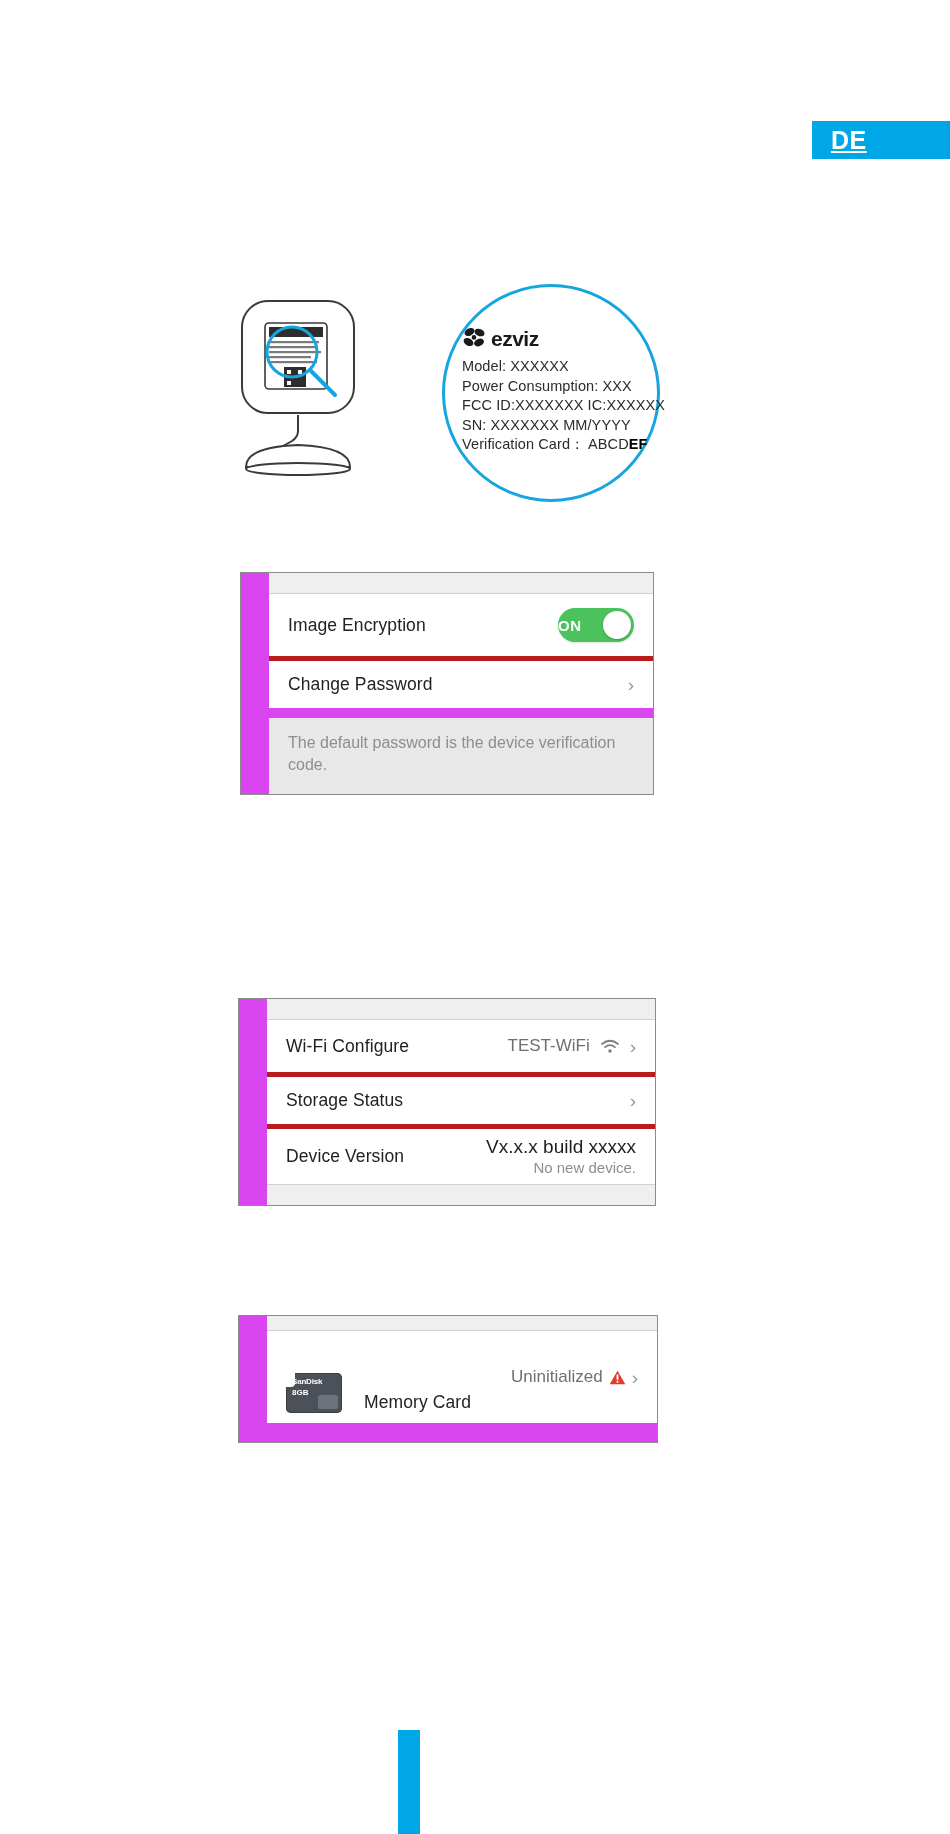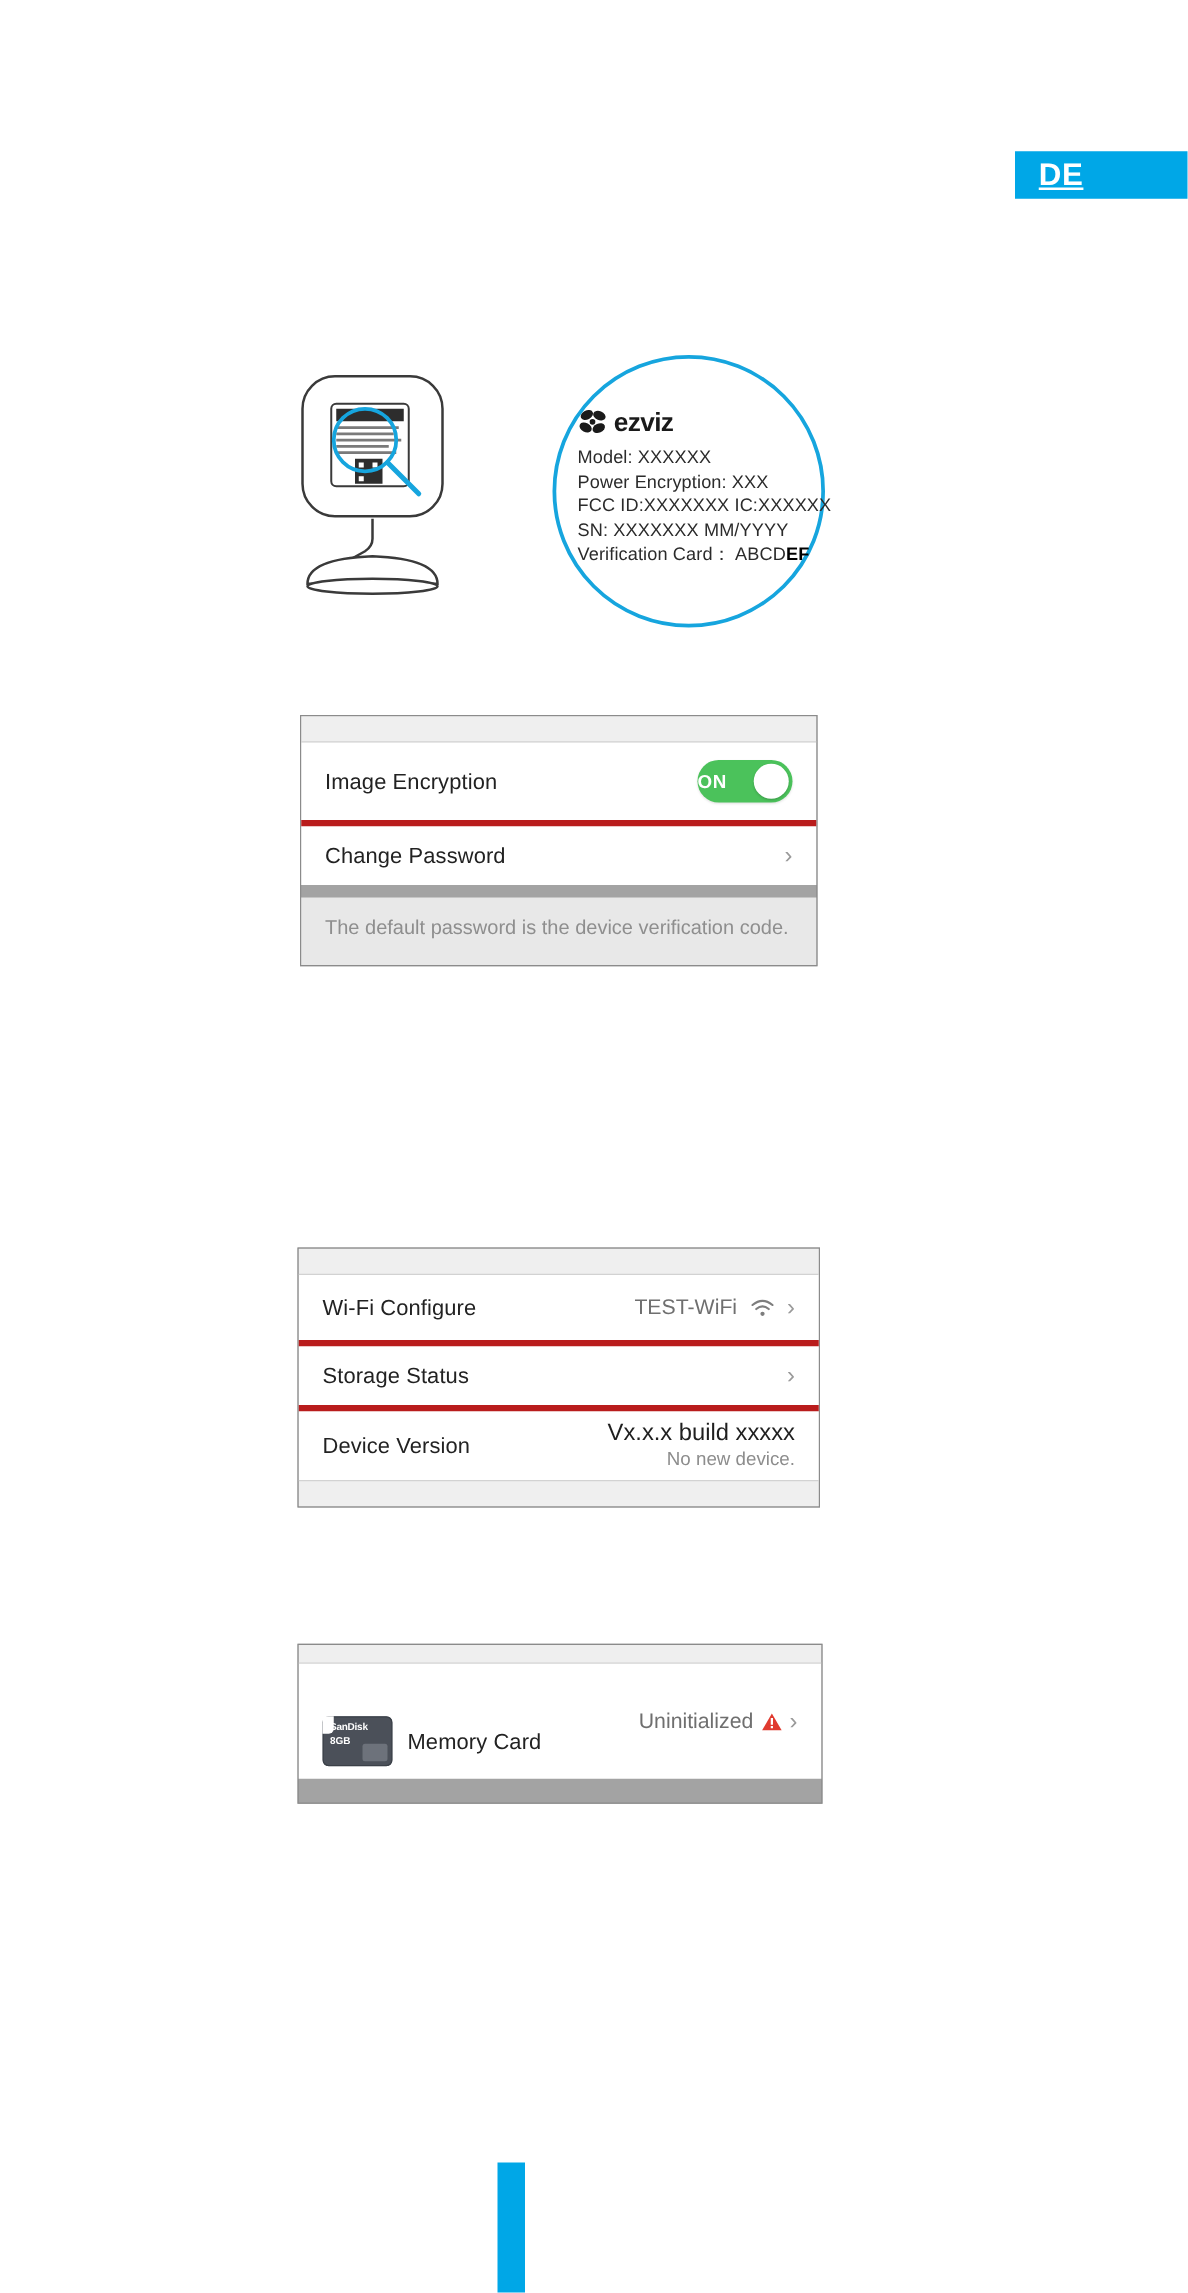--- a/index.html
+++ b/index.html
@@ -45,23 +45,24 @@
   .label-line{
     font-size:14.5px; color:#2b2b2b; line-height:19.5px;
     white-space:nowrap; letter-spacing:.1px;
   }
   .label-line.vcode{ font-size:14.5px; }
   .vcode-tail{ font-weight:bold; color:#000; }
 
   
   .panel{
     position:absolute;
-    background:#a3a3a3;
+    background:#d946ef;
     border:1px solid #8b8b8b;
     box-sizing:border-box;
+    padding-left:28px;
   }
   .panel-strip{
     height:20px; background:#efefef;
     border-bottom:1px solid #d2d2d2;
   }
   .panel-strip.bottom{ border-bottom:none; border-top:1px solid #d2d2d2; }
   .row{
     display:flex; align-items:center; justify-content:space-between;
     padding:0 19px; box-sizing:border-box;
     background:#fff;
@@ -121,21 +122,21 @@
     color:#fff; font-size:8px; font-weight:bold; letter-spacing:-.2px;
   }
   .sd-cap{
     position:absolute; left:6px; top:15px;
     color:#fff; font-size:8px; font-weight:bold;
   }
   .sd-chip{
     position:absolute; right:4px; bottom:4px;
     width:20px; height:14px; background:#6d727b; border-radius:2px;
   }
-  .mem-left{ display:flex; align-items:center; gap:12px;margin-top:32px; }
+  .mem-left{ display:flex; align-items:flex-end; gap:22px;margin-top:32px; }
 
   
   .warn{ width:17px; height:15px; position:relative; flex:none; }
 
   
   .bottom-bar{
     position:absolute; left:398px; bottom:0;
     width:22px; height:104px; background:#00a7e7;
   }
 </style>
@@ -174,21 +175,21 @@
     <svg width="26" height="22" viewBox="0 0 26 22">
       <ellipse cx="7.5" cy="5" rx="5.2" ry="3.6" fill="#1a1a1a" transform="rotate(-28 7.5 5)"></ellipse>
       <ellipse cx="17.5" cy="5.5" rx="5.2" ry="3.6" fill="#1a1a1a" transform="rotate(22 17.5 5.5)"></ellipse>
       <ellipse cx="6.5" cy="15" rx="5.2" ry="3.6" fill="#1a1a1a" transform="rotate(28 6.5 15)"></ellipse>
       <ellipse cx="17" cy="15.5" rx="5.2" ry="3.6" fill="#1a1a1a" transform="rotate(-24 17 15.5)"></ellipse>
       <circle cx="12" cy="10.4" r="2.3" fill="#1a1a1a"></circle>
     </svg>
     <span class="brand-word">ezviz</span>
   </div>
   <div class="label-line">Model: XXXXXX</div>
-  <div class="label-line">Power Encryption: XXX</div>
+  <div class="label-line">Power Consumption: XXX</div>
   <div class="label-line">FCC ID:XXXXXXX  IC:XXXXXX</div>
   <div class="label-line">SN: XXXXXXX      MM/YYYY</div>
   <div class="label-line vcode">
     <span>Verification Card</span><span>：</span> <span>ABCD</span><span class="vcode-tail">EF</span>
   </div>
 </div>
 
 <div class="panel" style="left:240px; top:572px; width:414px;">
   <div class="panel-strip"></div>
 

